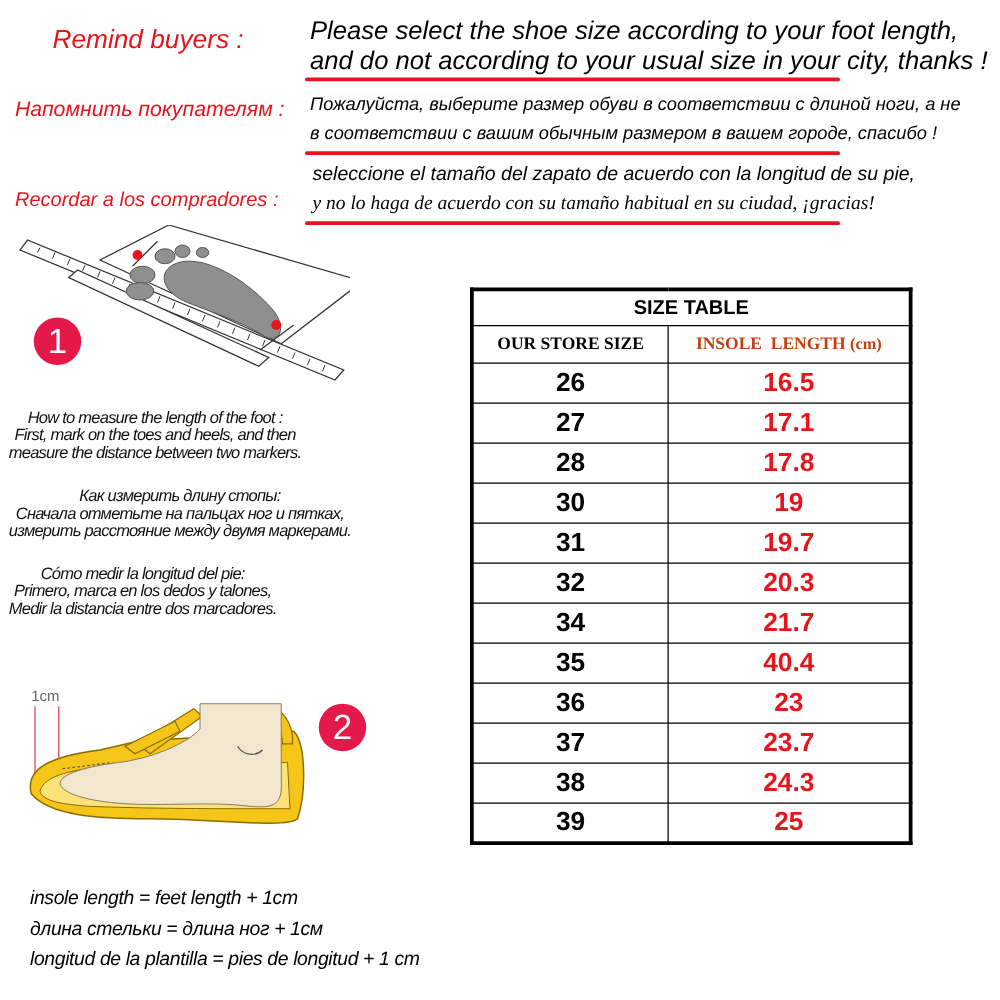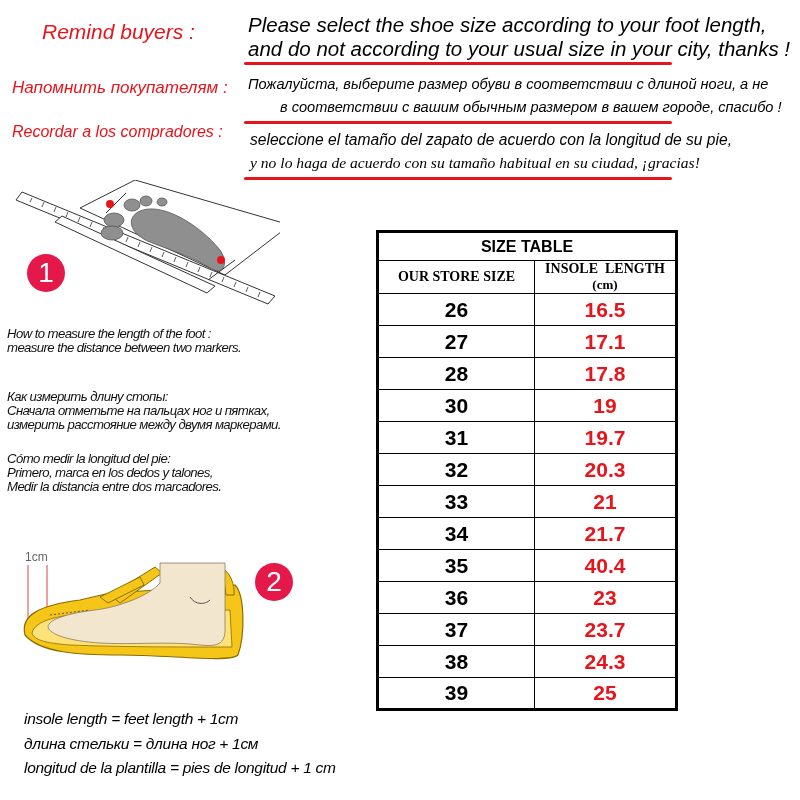--- a/index.html
+++ b/index.html
@@ -8,59 +8,59 @@
 
   .abs { position:absolute; }
 
   
   .remind-label { color:#e8141b; font-style:italic; white-space:nowrap; }
   .remind-text { color:#000; font-style:italic; white-space:nowrap; }
   .uline { position:absolute; height:3px; background:#e8141b; border-radius:2px; }
 
   #rl-en { left:42px; top:20px; font-size:21px; }
   #rl-ru { left:12px; top:78px; font-size:17px; }
-  #rl-es { left:12px; top:123px; font-size:16px;text-align:right; }
+  #rl-es { left:12px; top:152px; font-size:16px;text-align:right; }
 
   #rt-en1 { left:248px; top:13px; font-size:20.5px; }
   #rt-en2 { left:248px; top:37px; font-size:20.5px; }
   #ul-en { left:244px; top:62px; width:428px; }
 
   #rt-ru1 { left:248px; top:76px; font-size:14.6px; }
-  #rt-ru2 { left:248px; top:99px; font-size:14.6px;margin-left:32px; }
+  #rt-ru2 { left:248px; top:99px; font-size:14.6px; }
   #ul-ru { left:244px; top:121px; width:428px; }
 
   #rt-es1 { left:250px; top:131px; font-size:15.6px; }
   #rt-es2 { left:250px; top:154px; font-size:15.6px;font-family:Liberation Serif, serif; }
   #ul-es { left:244px; top:177px; width:428px; }
 
   
-  .instr { font-style:italic; font-size:13.2px; line-height:14px; letter-spacing:-0.6px; white-space:nowrap; color:#111; }
+  .instr { font-style:italic; font-size:13.2px; line-height:14px; letter-spacing:-0.6px; white-space:nowrap; color:#111;text-align:center; }
   #ins-en { left:7px; top:327px; }
   #ins-ru { left:7px; top:390px; }
   #ins-es { left:7px; top:452px; }
 
   .formula { font-style:italic; font-size:15.5px; white-space:nowrap; letter-spacing:-0.3px; }
   #f-en { left:24px; top:710px; }
   #f-ru { left:24px; top:735px; }
   #f-es { left:24px; top:759px; }
 
   
   .badge { position:absolute; width:38px; height:38px; border-radius:50%; background:#e5184a; color:#fff; font-size:28px; text-align:center; line-height:38px; }
   #badge1 { left:27px; top:254px; }
   #badge2 { left:255px; top:563px; }
 
   .cm-label { left:25px; top:550px; font-size:12px; color:#666; }
 
   
-  #size-table { position:absolute; left:376px; top:230px; width:302px; border:3px solid #000; border-collapse:collapse; }
+  #size-table { position:absolute; left:376px; top:230px; width:354px; border:3px solid #000; border-collapse:collapse; }
   #size-table td, #size-table th { border:1.5px solid #000; text-align:center; }
   .t-title { height:29px; font-size:16px; font-weight:bold; }
   .t-head { height:30px; font-family:"Liberation Serif", serif; font-weight:bold; font-size:14px; }
   .t-head.size { width:157px; }
-  .t-head.len { color:#000000; }
+  .t-head.len { color:#c2410c; }
   .t-head.len small { font-size:13px; }
   .t-row td { height:32px; font-size:21px; font-weight:bold; }
   .t-row td.len { color:#e8141b; }
 </style>
 </head>
 <body>
 
 <div>
   <span id="rl-en" class="abs remind-label">Remind buyers :</span>
   <span id="rt-en1" class="abs remind-text">Please select the shoe size according to your foot length,</span>
@@ -119,20 +119,21 @@
   </g>
   <line x1="96" y1="33" x2="116" y2="13" stroke="#333"></line>
   <line x1="198" y1="100" x2="225" y2="80" stroke="#333"></line>
   <circle cx="100" cy="24" r="4" fill="#e8141b"></circle>
   <circle cx="211" cy="80" r="4" fill="#e8141b"></circle>
 </svg>
 <div id="badge1" class="badge">1</div>
 
 <div id="ins-en" class="abs instr">
   <div>How to measure the length of the foot :</div>
+  <div>First, mark on the toes and heels, and then</div>
   <div>measure the distance between two markers.</div>
 </div>
 <div id="ins-ru" class="abs instr">
   <div>Как измерить длину стопы:</div>
   <div>Сначала отметьте на пальцах ног и пятках,</div>
   <div>измерить расстояние между двумя маркерами.</div>
 </div>
 <div id="ins-es" class="abs instr">
   <div>Cómo medir la longitud del pie:</div>
   <div>Primero, marca en los dedos y talones,</div>
@@ -193,24 +194,20 @@
       </tr>
       <tr class="t-row">
         <td>31</td>
         <td class="len">19.7</td>
       </tr>
       <tr class="t-row">
         <td>32</td>
         <td class="len">20.3</td>
       </tr>
       <tr class="t-row">
-        <td>33</td>
-        <td class="len">21</td>
-      </tr>
-      <tr class="t-row">
         <td>34</td>
         <td class="len">21.7</td>
       </tr>
       <tr class="t-row">
         <td>35</td>
         <td class="len">40.4</td>
       </tr>
       <tr class="t-row">
         <td>36</td>
         <td class="len">23</td>

